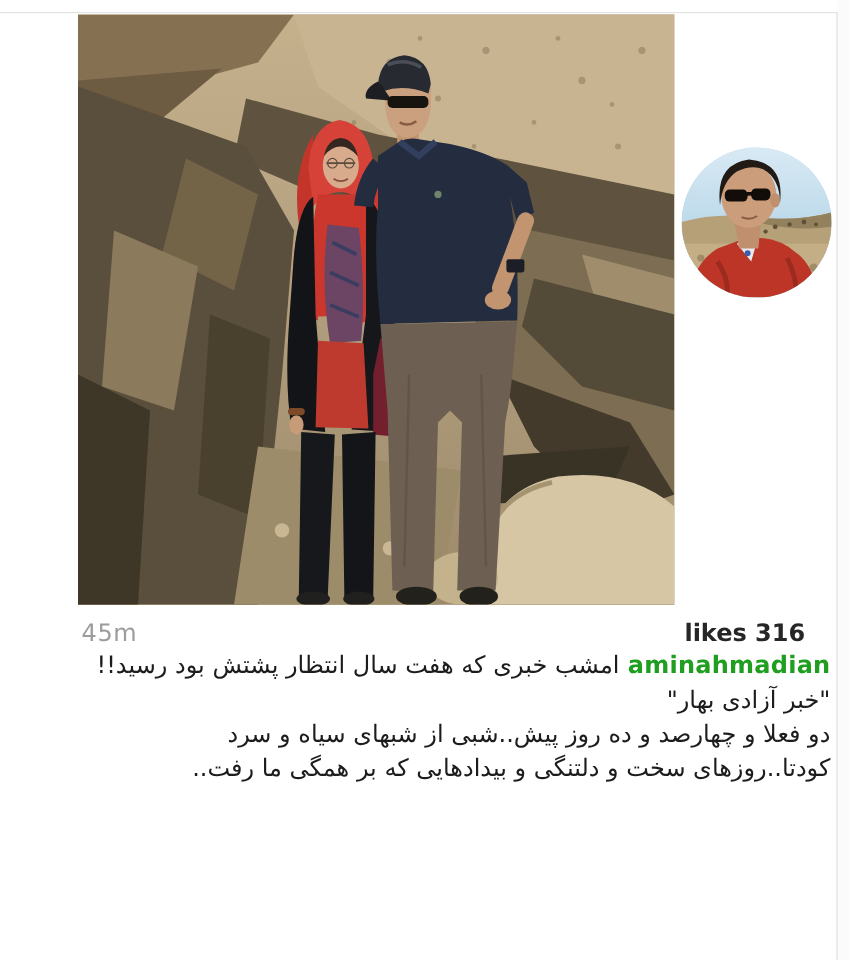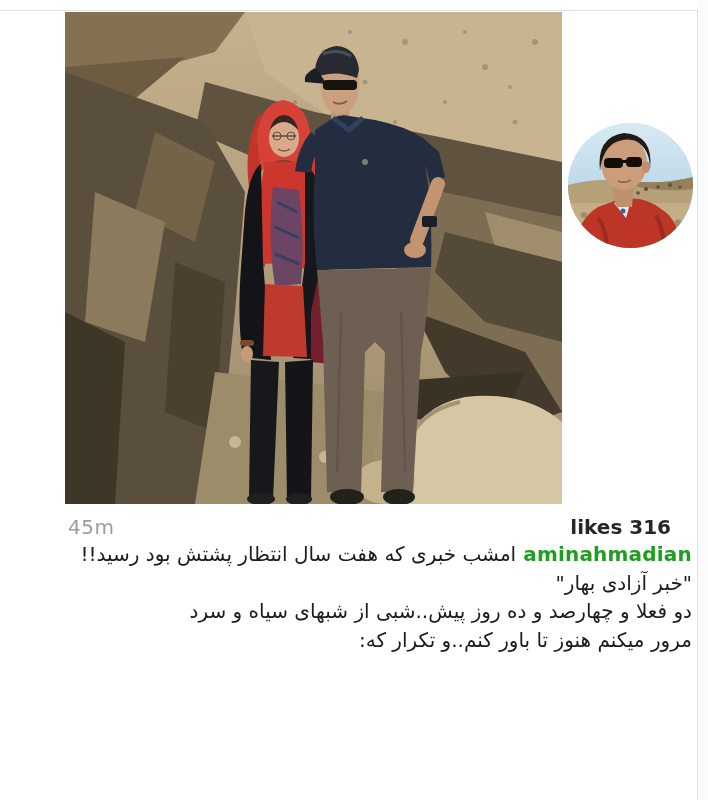--- a/index.html
+++ b/index.html
@@ -189,16 +189,16 @@
     </svg>
   </div>
 
   <div class="timestamp">45m</div>
   <div class="likes">likes 316</div>
 
   <div class="caption">
     <div class="cap-line"><span class="username">aminahmadian</span><span>امشب خبری که هفت سال انتظار پشتش بود رسید!!</span></div>
     <div class="cap-line">"خبر آزادی بهار"</div>
     <div class="cap-line">دو فعلا و چهارصد و ده روز پیش..شبی از شبهای سیاه و سرد</div>
-    <div class="cap-line">مرور میکنم هنوز تا باور کنم..و تکرار که:</div>
+    <div class="cap-line">کودتا..روزهای سخت و دلتنگی و بیدادهایی که بر همگی ما رفت..</div>
   </div>
 
 </div>
 
 </body></html>

